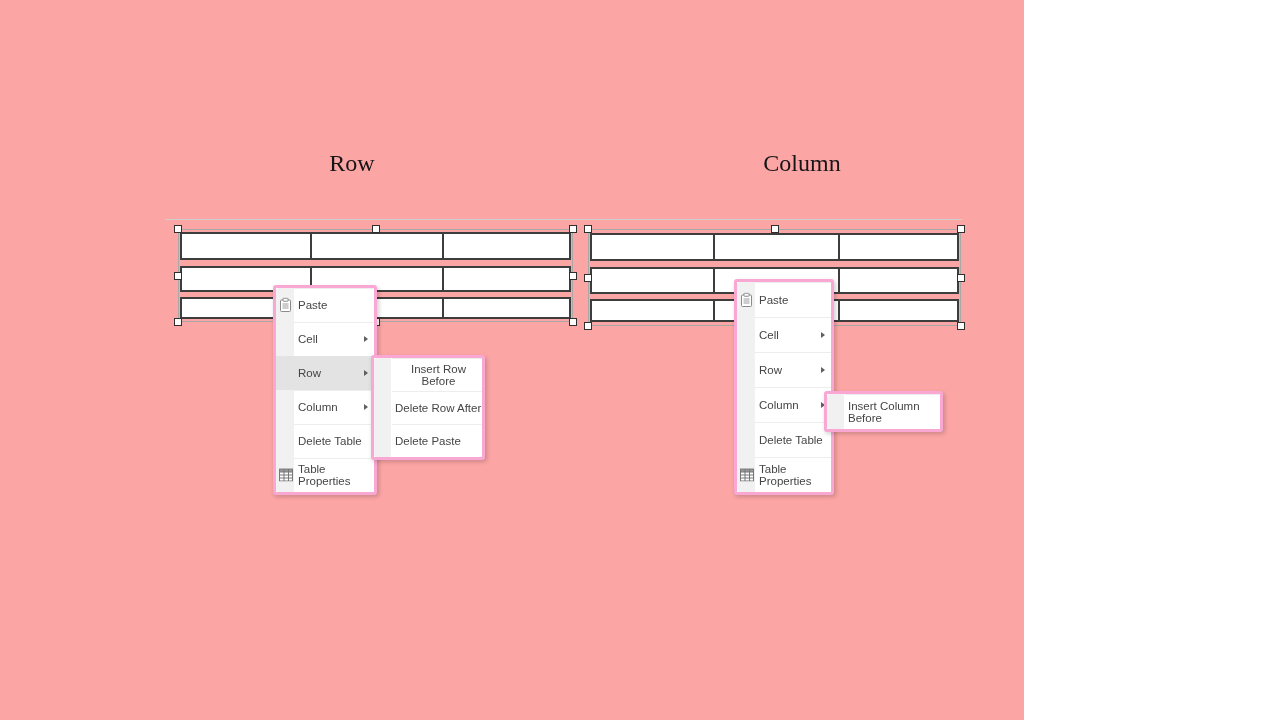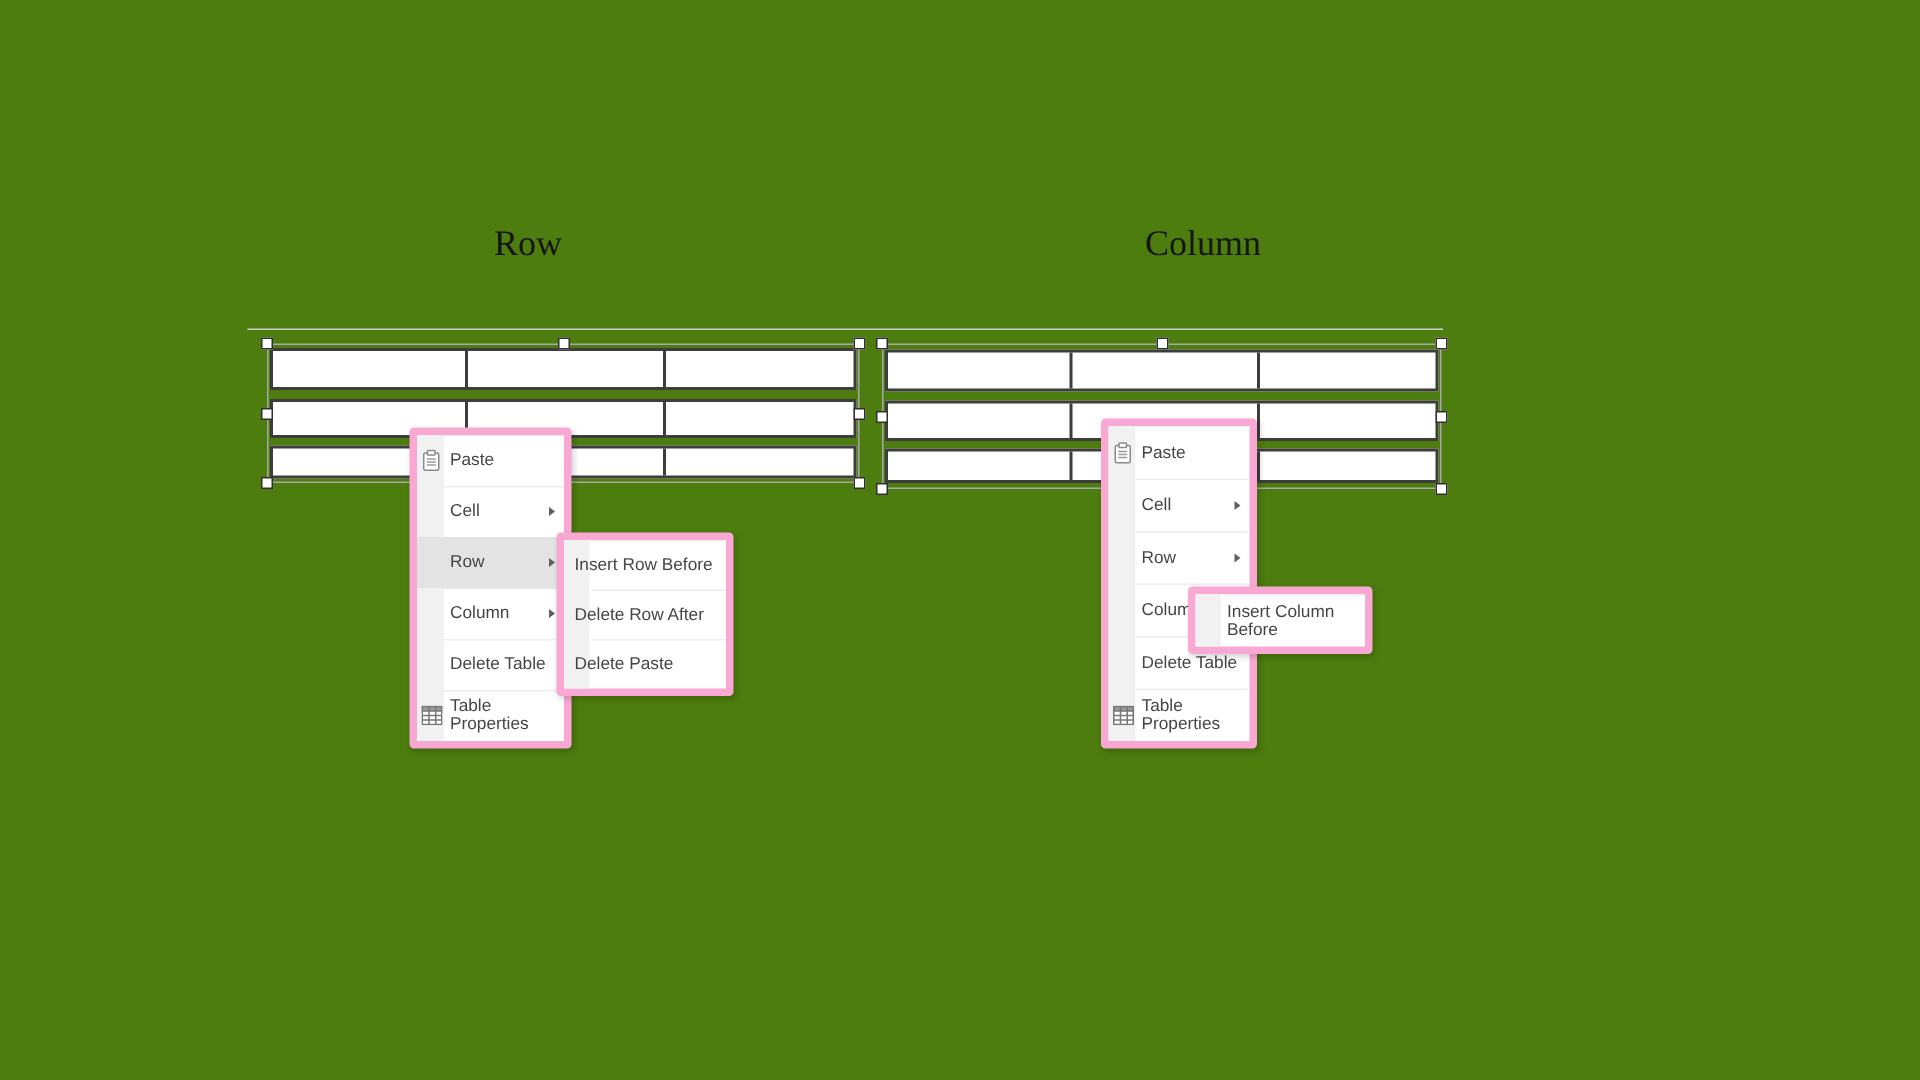--- a/index.html
+++ b/index.html
@@ -1,16 +1,16 @@
 <!DOCTYPE html>
 <html><head>
 <meta charset="utf-8">
 <style>
   html,body{margin:0;padding:0;background:#fff;}
-  #canvas{position:relative;width:1280px;height:720px;background:#4d7c0f;overflow:hidden;
+  #canvas{position:relative;width:1024px;height:720px;background:#fca5a5;overflow:hidden;
           font-family:"Liberation Sans", sans-serif;}
 
   
   .section-title{position:absolute;width:160px;text-align:center;
     font-family:"Liberation Serif", serif;font-size:24px;color:#161616;}
   #row-title{left:272px;top:150px;}
   #column-title{left:722px;top:150px;}
 
   
   .page-line{position:absolute;left:165px;top:219px;width:797px;height:1px;background:#cfcfcf;}
@@ -34,43 +34,43 @@
   #tbl-row .d1{left:128px;} #tbl-row .d2{left:260px;}
 
   
   #tbl-col{left:588px;top:229px;width:373px;height:97px;}
   #tbl-col .r1{left:2px;top:4px;width:369px;height:28px;}
   #tbl-col .r2{left:2px;top:38px;width:369px;height:27px;}
   #tbl-col .r3{left:2px;top:70px;width:369px;height:23px;}
   #tbl-col .d1{left:121px;} #tbl-col .d2{left:246px;}
 
   
-  .menu{position:absolute;background:#ffffff;border:5px solid #f9a8d4;border-radius:3px;
+  .menu{position:absolute;background:#ffffff;border:3px solid #f9a8d4;border-radius:3px;
         box-shadow:1.5px 2px 4px rgba(0,0,0,.18);z-index:10;}
   .gutter{position:absolute;left:0;top:0;bottom:0;width:18px;background:#f1f1f1;
           border-radius:3px 0 0 3px;}
   .item{position:relative;display:flex;align-items:center;box-sizing:border-box;
         padding-left:22px;font-size:11.5px;color:#454545;cursor:default;}
   .item:not(:first-child)::before{content:'';position:absolute;left:18px;right:0;top:0;height:1px;background:#ededed;}
   .item.hl{background:#e3e3e3;}
   .item.hl::before{display:none;}
   .mi-icon{position:absolute;left:3px;top:50%;transform:translateY(-50%);line-height:0;}
   .arrow{position:absolute;right:6px;top:50%;transform:translateY(-50%);
          width:0;height:0;border-left:4px solid #5f5f5f;
          border-top:3.5px solid transparent;border-bottom:3.5px solid transparent;}
 
   #menu-row{left:273px;top:285px;width:98px;}
   #menu-row .item{height:34px;}
   #submenu-row{left:371px;top:355px;width:108px;}
-  #submenu-row .item{height:33px;padding-left:7px;text-align:center;}
+  #submenu-row .item{height:33px;padding-left:21px;text-align:center;}
   #submenu-row .gutter{width:17px;}
 
   #menu-col{left:734px;top:279px;width:94px;}
   #menu-col .item{height:35px;}
-  #submenu-col{left:792px;top:391px;width:113px;}
+  #submenu-col{left:824px;top:391px;width:113px;}
   #submenu-col .item{height:35px;padding-left:21px;}
   #submenu-col .gutter{width:17px;}
 </style>
 </head>
 <body>
 
 <div id="canvas">
 
   <div class="page-line"></div>
 

